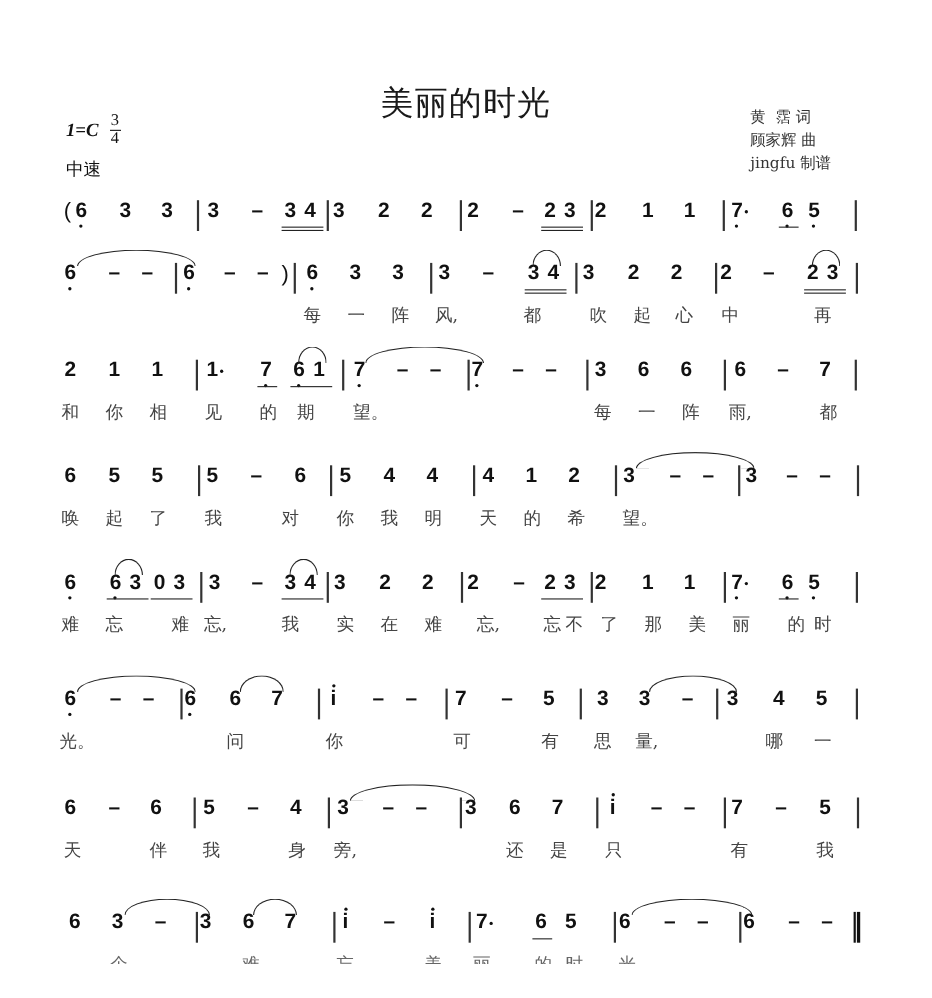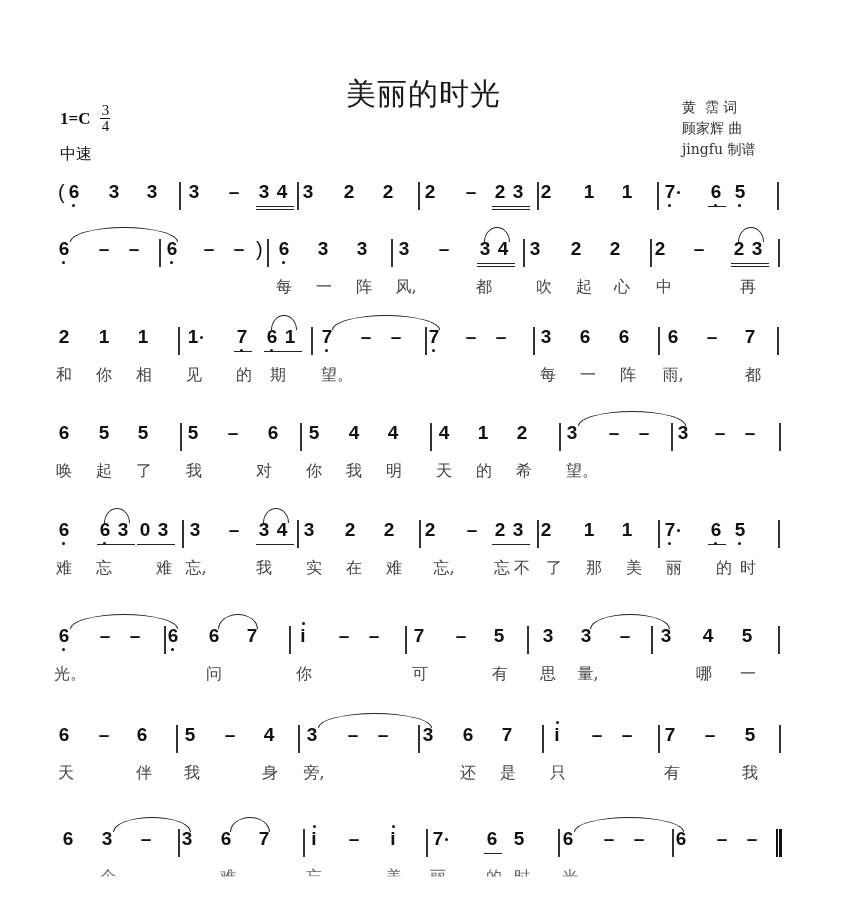--- a/index.html
+++ b/index.html
@@ -8,21 +8,21 @@
     font-family: "DejaVu Sans", sans-serif; color: #111111;
   }
   .title {
     position: absolute; top: 74px; left: 0; width: 847px; text-align: center;
     font-family: "DejaVu Serif", serif; font-size: 30px; letter-spacing: 1px; color: #1a1a1a;
   }
   .key {
     position: absolute; top: 104px; left: 60px; font-family: "Liberation Serif", serif;
     font-size: 17px; display: flex; align-items: center; gap: 4px;
   }
-  .key .tone { font-weight: bold; }
+  .key .tone { font-weight: bold; font-style: italic; }
   .frac { display: inline-flex; flex-direction: column; align-items: center; font-size: 15px; line-height: 13px; margin-left: 6px; }
   .frac .bar { width: 10px; border-top: 1px solid #111; margin: 1px 0; }
   .tempo { position: absolute; top: 144px; left: 60px; font-size: 16px; }
   .credits {
     position: absolute; top: 97px; left: 682px; font-family: "DejaVu Serif", serif;
     font-size: 14px; line-height: 21px; color: #333;
   }
   .credits div { white-space: pre; }
 
   .line { position: absolute; left: 0; width: 847px; height: 90px; }

